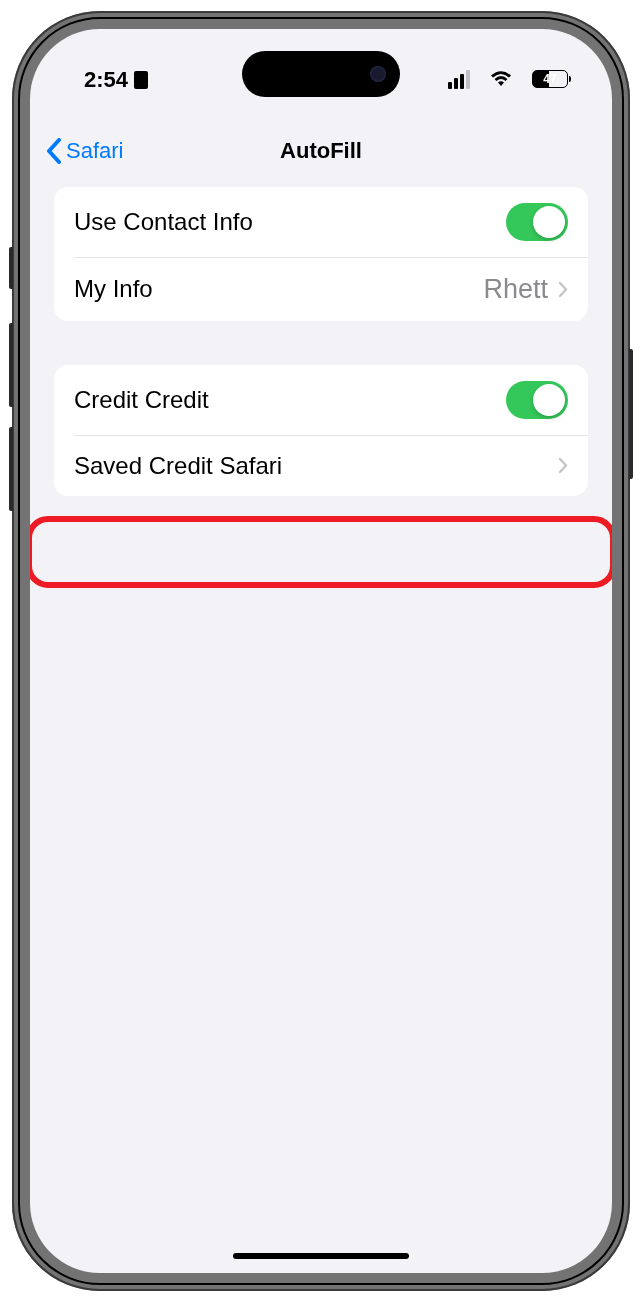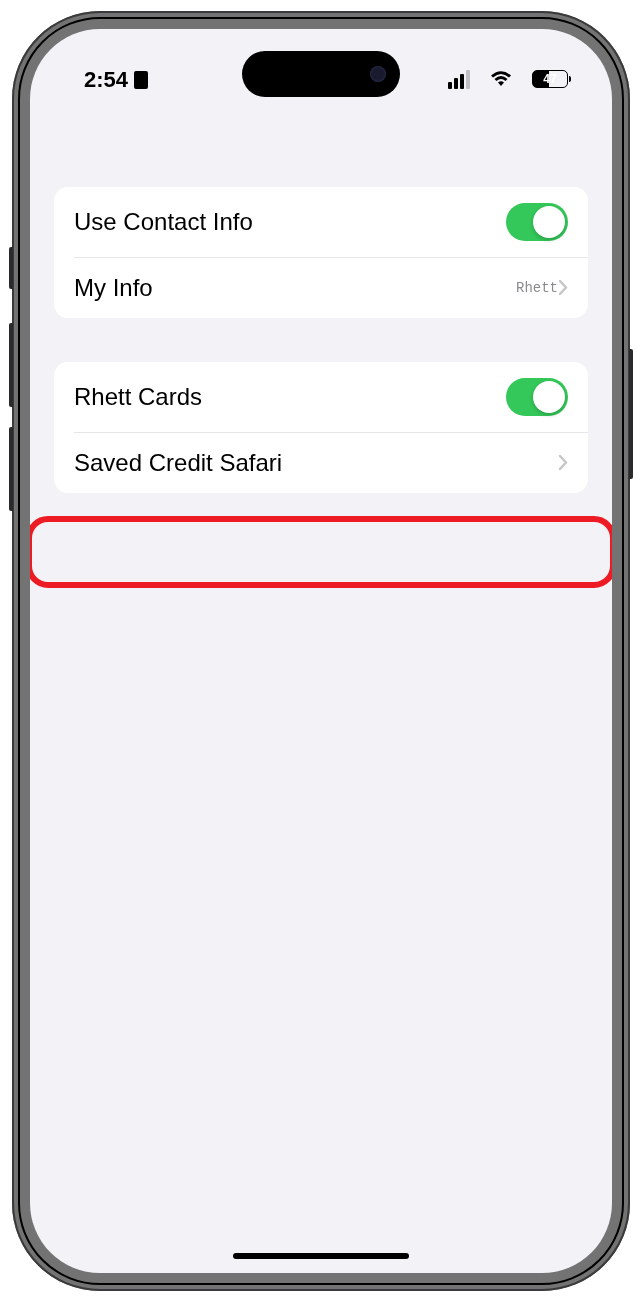--- a/index.html
+++ b/index.html
@@ -233,25 +233,25 @@
       top: -1px;
       width: 20px;
       height: 1px;
       background: #fff;
     }
     .row-label {
       font-size: 24px;
       color: #000;
     }
     .row-value {
-      font-size: 14px;
+      font-size: 27px;
       color: #8a8a8e;
       display: flex;
       align-items: center;
-      font-family: Liberation Mono, monospace;
+      gap: 10px;
     }
     .chevron-right {
       width: 10px;
       height: 17px;
       flex-shrink: 0;
     }
     .toggle {
       width: 62px;
       height: 38px;
       background: #34c759;
@@ -316,20 +316,29 @@
         </div>
         <svg class="wifi-icon" viewBox="0 0 22 16">
           <path d="M11 16 L8 12.5 Q11 10 14 12.5 Z M4.5 9 Q11 3 17.5 9 L15.5 11 Q11 7 6.5 11 Z M1 5.5 Q11 -3 21 5.5 L19 7.5 Q11 0.5 3 7.5 Z" fill="#000"></path>
         </svg>
         <div class="battery">
           <span class="battery-text">47</span>
         </div>
       </div>
     </div>
 
+    <div class="nav-bar">
+      <div class="back-button">
+        <svg class="chevron-left" viewBox="0 0 16 26">
+          <path d="M13 2 L3 13 L13 24" stroke="#007aff" stroke-width="4" fill="none" stroke-linecap="round" stroke-linejoin="round"></path>
+        </svg>
+        <span>Safari</span>
+      </div>
+      <div class="nav-title">AutoFill</div>
+    </div>
 
     <div class="content">
 
       <div class="settings-group">
         <div class="settings-row">
           <span class="row-label">Use Contact Info</span>
           <div class="toggle"></div>
         </div>
         <div class="settings-row">
           <span class="row-label">My Info</span>
@@ -337,21 +346,21 @@
             <span>Rhett</span>
             <svg class="chevron-right" viewBox="0 0 10 17">
               <path d="M2 2 L8 8.5 L2 15" stroke="#c6c6c8" stroke-width="2.5" fill="none" stroke-linecap="round" stroke-linejoin="round"></path>
             </svg>
           </div>
         </div>
       </div>
 
       <div class="settings-group">
         <div class="settings-row">
-          <span class="row-label">Rhett Cards</span>
+          <span class="row-label">Credit Credit</span>
           <div class="toggle"></div>
         </div>
         <div class="settings-row">
           <span class="row-label">Saved Credit Safari</span>
           <div class="row-value">
             <svg class="chevron-right" viewBox="0 0 10 17">
               <path d="M2 2 L8 8.5 L2 15" stroke="#c6c6c8" stroke-width="2.5" fill="none" stroke-linecap="round" stroke-linejoin="round"></path>
             </svg>
           </div>
         </div>

